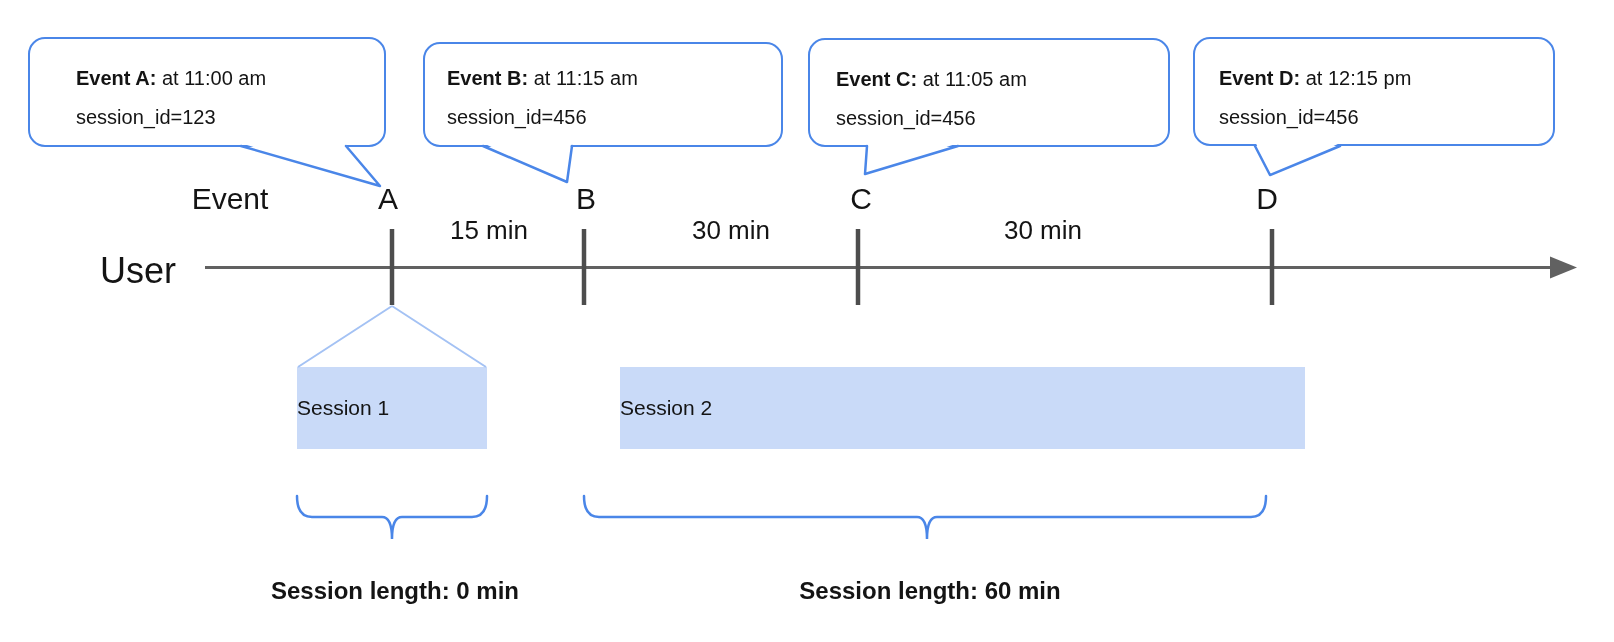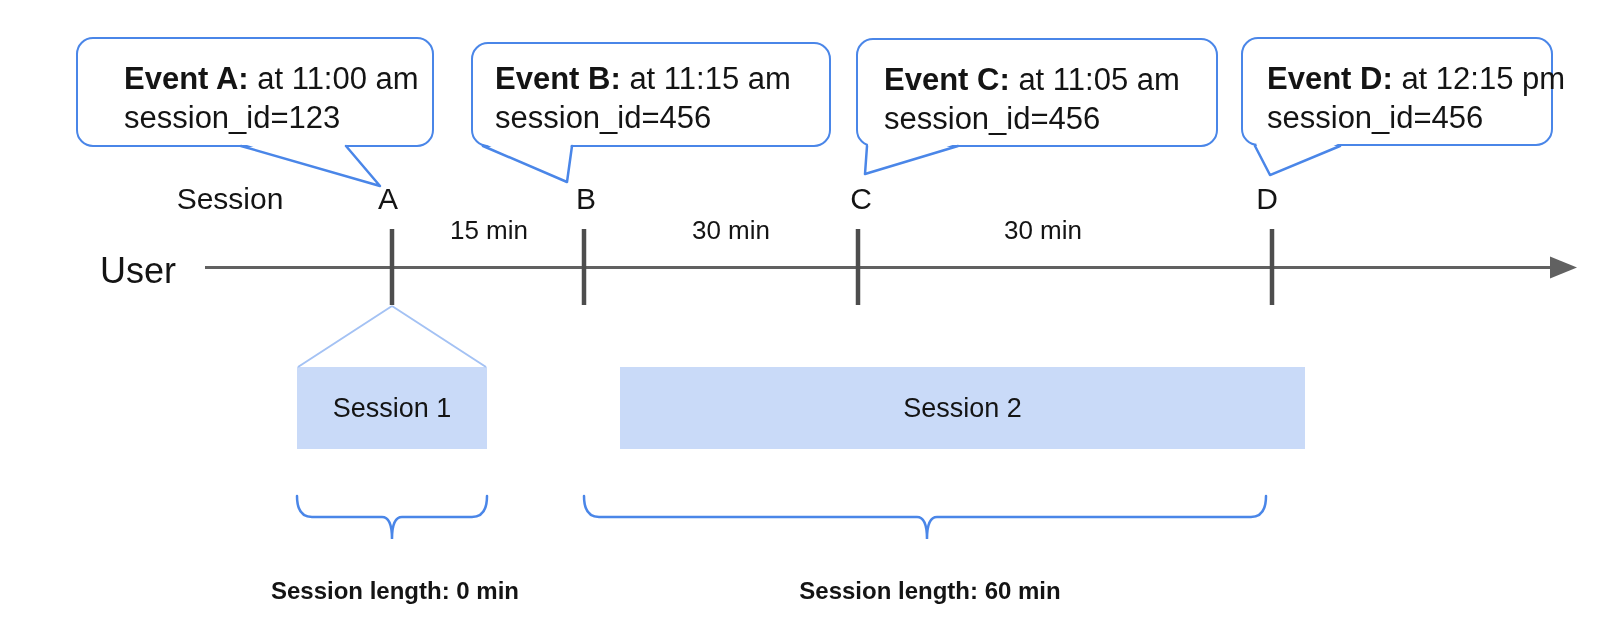--- a/index.html
+++ b/index.html
@@ -11,43 +11,42 @@
     --text:#141414;
   }
   html,body{margin:0;padding:0;background:#ffffff;}
   .stage{
     position:relative;width:1614px;height:642px;background:#ffffff;overflow:hidden;
     font-family:"Liberation Sans","DejaVu Sans",sans-serif;color:var(--text);
   }
   .callout{
     position:absolute;box-sizing:border-box;background:#ffffff;
     border:2.5px solid var(--callout-border);border-radius:17px;
-    padding:20px 8px 0 24px;font-size:31px;line-height:39px;white-space:nowrap;
+    padding:20px 8px 0 24px;font-size:20px;line-height:39px;white-space:nowrap;
     z-index:2;
-    margin-left:48px;
   }
   .callout .b{font-weight:bold;}
   svg.overlay{position:absolute;left:0;top:0;z-index:3;pointer-events:none;}
   .axis-line{stroke:var(--axis);stroke-width:3;fill:none;}
   .arrowhead{fill:var(--axis);stroke:none;}
   .tick{stroke:var(--tick);stroke-width:4.5;fill:none;}
   .funnel{stroke:var(--funnel-line);stroke-width:2;fill:none;}
   .tail-fill{fill:#ffffff;stroke:none;}
   .tail-stroke{fill:none;stroke:var(--callout-border);stroke-width:2.5;stroke-linejoin:round;stroke-linecap:round;}
   .brace{fill:none;stroke:var(--callout-border);stroke-width:2.5;stroke-linecap:round;}
   .lbl{position:absolute;transform:translate(-50%,-50%);white-space:nowrap;z-index:4;}
   .lbl-events{font-size:30px;}
   .lbl-user{font-size:36px;}
   .lbl-mark{font-size:30px;}
   .lbl-interval{font-size:26px;}
   .lbl-length{font-size:24px;font-weight:bold;}
   .session-box{
     position:absolute;background:var(--session-fill);
-    display:flex;align-items:center;justify-content:center;
-    font-size:27px;z-index:1;
+    display:flex;align-items:center;justify-content:flex-start;
+    font-size:21px;z-index:1;
   }
 </style>
 </head>
 <body>
 
 <div class="stage">
 
   <div class="callout" style="left:28px;top:37px;width:358px;height:110px;padding-left:46px;">
     <div><span class="b">Event A:</span> <span>at 11:00 am</span></div>
     <div>session_id=123</div>
@@ -56,21 +55,21 @@
   <div class="callout" style="left:423px;top:42px;width:360px;height:105px;padding-left:22px;padding-top:15px;">
     <div><span class="b">Event B:</span> <span>at 11:15 am</span></div>
     <div>session_id=456</div>
   </div>
 
   <div class="callout" style="left:808px;top:38px;width:362px;height:109px;padding-left:26px;">
     <div><span class="b">Event C:</span> <span>at 11:05 am</span></div>
     <div>session_id=456</div>
   </div>
 
-  <div class="callout" style="left:1193px;top:37px;width:312px;height:109px;padding-left:24px;">
+  <div class="callout" style="left:1193px;top:37px;width:362px;height:109px;padding-left:24px;">
     <div><span class="b">Event D:</span> <span>at 12:15 pm</span></div>
     <div>session_id=456</div>
   </div>
 
   <div class="session-box" style="left:297px;top:367px;width:190px;height:82px;">
     <span>Session 1</span>
   </div>
   <div class="session-box" style="left:584px;top:367px;width:685px;height:82px;margin-left:36px;">
     <span>Session 2</span>
   </div>
@@ -93,21 +92,21 @@
     <path class="tail-stroke" d="M483 146 L567 182 L572 146"></path>
     <polygon class="tail-fill" points="868,143.5 957,143.5 865,174"></polygon>
     <path class="tail-stroke" d="M867 146 L865 174 L958 146"></path>
     <polygon class="tail-fill" points="1256,143.5 1339,143.5 1270,175"></polygon>
     <path class="tail-stroke" d="M1255 146 L1270 175 L1340 146"></path>
 
     <path class="brace" d="M297,496 Q297,517 312,517 L382,517 Q392,517 392,539 Q392,517 402,517 L472,517 Q487,517 487,496"></path>
     <path class="brace" d="M584,496 Q584,517 599,517 L917,517 Q927,517 927,539 Q927,517 937,517 L1251,517 Q1266,517 1266,496"></path>
   </svg>
 
-  <div class="lbl lbl-events" style="left:230px;top:199px;">Session</div>
+  <div class="lbl lbl-events" style="left:230px;top:199px;">Event</div>
   <div class="lbl lbl-user" style="left:138px;top:271px;">User</div>
 
   <div class="lbl lbl-mark" style="left:388px;top:199px;">A</div>
   <div class="lbl lbl-mark" style="left:586px;top:199px;">B</div>
   <div class="lbl lbl-mark" style="left:861px;top:199px;">C</div>
   <div class="lbl lbl-mark" style="left:1267px;top:199px;">D</div>
 
   <div class="lbl lbl-interval" style="left:489px;top:230px;">15 min</div>
   <div class="lbl lbl-interval" style="left:731px;top:230px;">30 min</div>
   <div class="lbl lbl-interval" style="left:1043px;top:230px;">30 min</div>

